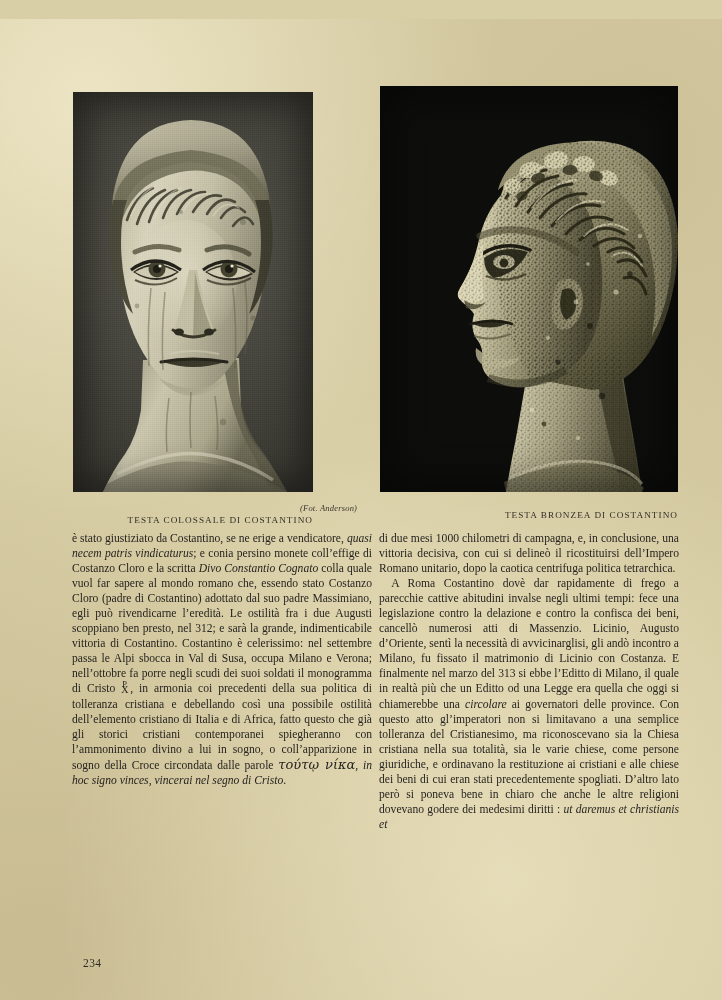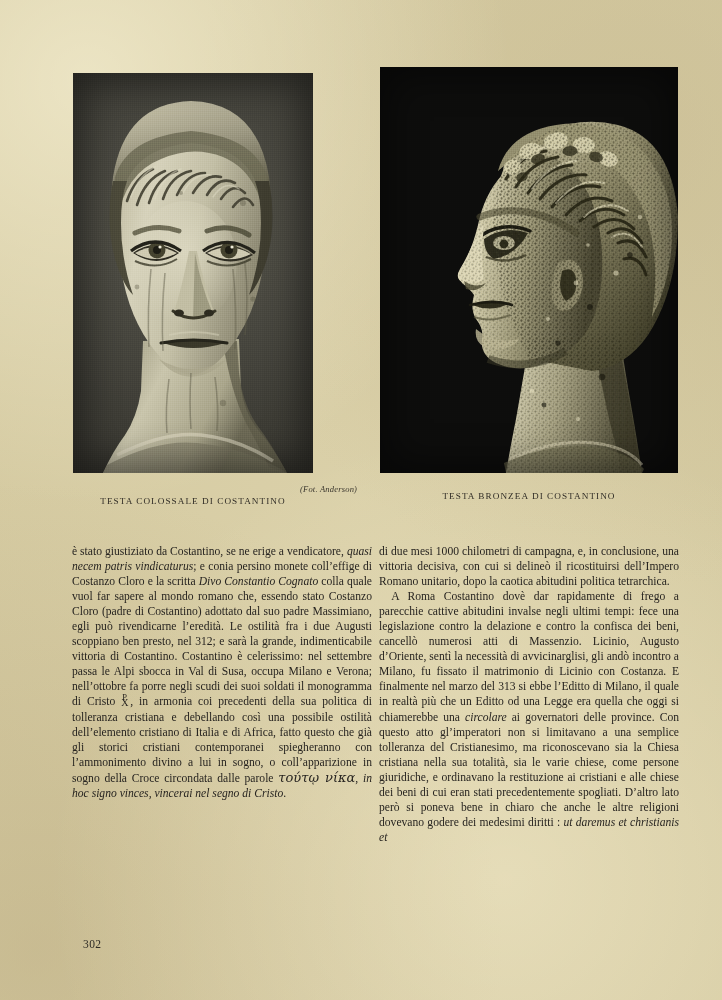--- a/index.html
+++ b/index.html
@@ -15,21 +15,21 @@
   .paper-grain{
     position:absolute;inset:0;
     background:
       radial-gradient(circle at 12% 8%, rgba(255,250,225,.55) 0%, rgba(255,250,225,0) 38%),
       radial-gradient(circle at 88% 14%, rgba(196,182,142,.40) 0%, rgba(196,182,142,0) 42%),
       radial-gradient(circle at 70% 88%, rgba(255,248,220,.40) 0%, rgba(255,248,220,0) 45%),
       radial-gradient(circle at 5% 95%, rgba(186,170,128,.45) 0%, rgba(186,170,128,0) 40%),
       radial-gradient(circle at 50% 50%, rgba(222,212,176,.30) 0%, rgba(190,176,134,.18) 70%);
     pointer-events:none;
   }
-  .page{position:absolute;inset:0;}
+  .page{position:absolute;inset:0;margin-top:19px;}
 
   
   .plates{position:absolute;left:0;top:0;width:722px;height:415px;}
   .plate{position:absolute;overflow:hidden;background:#1b1b19;}
   .plate-left{left:73px;top:73px;width:240px;height:400px;}
   .plate-right{left:380px;top:67px;width:298px;height:406px;}
 
   .plate-grain{
     position:absolute;inset:0;
     background-image:
@@ -55,31 +55,31 @@
     background:#0d0d0c;
   }
 
   
   .credit{
     position:absolute;left:300px;top:484px;width:80px;
     font-style:italic;font-size:8.5px;letter-spacing:.2px;
     color:#3a362d;white-space:nowrap;
   }
   .caption{
-    position:absolute;text-align:center;
+    position:absolute;text-align:right;
     font-size:9.2px;letter-spacing:1.05px;
     color:#322e27;line-height:1.55;
   }
   .caption-left{left:73px;top:494px;width:240px;}
   .caption-right{left:380px;top:489px;width:298px;}
   .caption .c-line{display:block;white-space:nowrap;}
 
   
   .cols{
-    position:absolute;left:0;top:544px;width:722px;height:380px;
+    position:absolute;left:0;top:512px;width:722px;height:380px;
   }
   .col{
     position:absolute;top:0;width:300px;
     font-size:11.6px;line-height:15.05px;
     text-align:justify;
     color:#272420;
     hyphens:manual;
   }
   .col-left{left:72px;}
   .col-right{left:379px;}
@@ -375,20 +375,20 @@
     <span class="c-line">TESTA BRONZEA DI COSTANTINO</span>
   </div>
 
   <div class="cols">
 
     <div class="col col-left">
       <p><span>è stato giustiziato da Costantino, se ne erige a vendicatore, </span><i>quasi necem patris vindicaturus</i><span>; e conia persino monete coll’effige di Costanzo Cloro e la scritta </span><i>Divo Constantio Cognato</i><span> colla quale vuol far sapere al mondo romano che, essendo stato Costanzo Cloro (padre di Costantino) adottato dal suo padre Massimiano, egli può rivendicarne l’eredità. Le ostilità fra i due Augusti scoppiano ben presto, nel 312; e sarà la grande, indimenticabile vittoria di Costantino. Costantino è celerissimo: nel settembre passa le Alpi sbocca in Val di Susa, occupa Milano e Verona; nell’ottobre fa porre negli scudi dei suoi soldati il monogramma di Cristo </span><span class="chi-rho"><span class="rho">P</span><span class="chi">X</span></span><span>, in armonia coi precedenti della sua politica di tolleranza cristiana e debellando così una possibile ostilità dell’elemento cristiano di Italia e di Africa, fatto questo che già gli storici cristiani contemporanei spiegheranno con l’ammonimento divino a lui in sogno, o coll’apparizione in sogno della Croce circondata dalle parole </span><span class="greek">τούτῳ νίκα</span><span>, </span><i>in hoc signo vinces, vincerai nel segno di Cristo</i><span>.</span></p>
     </div>
 
     <div class="col col-right">
-      <p>di due mesi 1000 chilometri di campagna, e, in conclusione, una vittoria decisiva, con cui si delineò il ricostituirsi dell’Impero Romano unitario, dopo la caotica abitudini politica tetrarchica.</p>
+      <p>di due mesi 1000 chilometri di campagna, e, in conclusione, una vittoria decisiva, con cui si delineò il ricostituirsi dell’Impero Romano unitario, dopo la caotica centrifuga politica tetrarchica.</p>
       <p class="indent"><span>A Roma Costantino dovè dar rapidamente di frego a parecchie cattive abitudini invalse negli ultimi tempi: fece una legislazione contro la delazione e contro la confisca dei beni, cancellò numerosi atti di Massenzio. Licinio, Augusto d’Oriente, sentì la necessità di avvicinarglisi, gli andò incontro a Milano, fu fissato il matrimonio di Licinio con Costanza. E finalmente nel marzo del 313 si ebbe l’Editto di Milano, il quale in realtà più che un Editto od una Legge era quella che oggi si chiamerebbe una </span><i>circolare</i><span> ai governatori delle province. Con questo atto gl’imperatori non si limitavano a una semplice tolleranza del Cristianesimo, ma riconoscevano sia la Chiesa cristiana nella sua totalità, sia le varie chiese, come persone giuridiche, e ordinavano la restituzione ai cristiani e alle chiese dei beni di cui eran stati precedentemente spogliati. D’altro lato però si poneva bene in chiaro che anche le altre religioni dovevano godere dei medesimi diritti : </span><i>ut daremus et christianis et</i></p>
     </div>
   </div>
 
-  <div class="folio">302</div>
+  <div class="folio">234</div>
 
 </div>
 
 </body></html>

